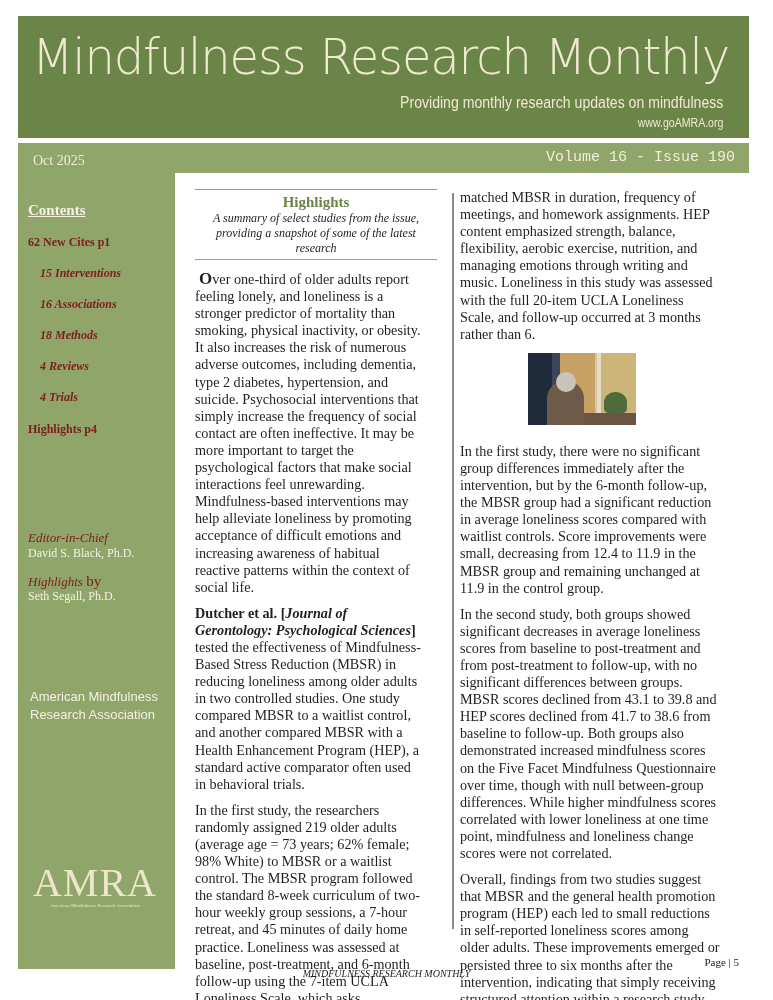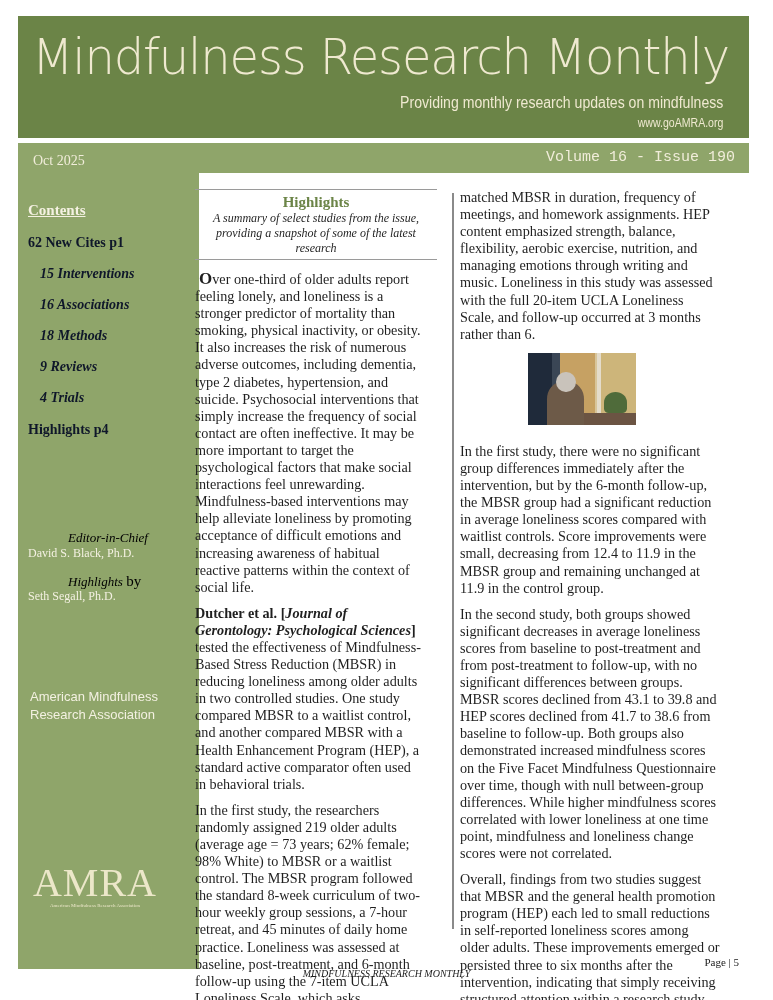--- a/index.html
+++ b/index.html
@@ -4,26 +4,26 @@
 <style>
   html,body{margin:0;padding:0;background:#ffffff;}
   body{width:773px;height:1000px;position:relative;overflow:hidden;font-family:"DejaVu Serif",serif;color:#1a1a1a;}
   .banner{position:absolute;left:18px;top:16px;width:731px;height:122px;background:#6b8447;}
   .banner-title{position:absolute;left:14px;top:12px;font-family:"DejaVu Sans",sans-serif;font-weight:300;font-size:50px;letter-spacing:-1.2px;color:#efe9d0;white-space:nowrap;transform:scaleX(0.96);transform-origin:left top;}
   .banner-tag{position:absolute;right:26px;top:78px;font-family:"Liberation Sans",sans-serif;font-size:16px;color:#efe9d0;transform:scaleX(0.88);transform-origin:right top;white-space:nowrap;}
   .banner-url{position:absolute;right:26px;top:100px;font-family:"Liberation Sans",sans-serif;font-size:12px;color:#efe9d0;transform:scaleX(0.88);transform-origin:right top;}
   .issue-bar{position:absolute;left:18px;top:143px;width:731px;height:30px;background:#8fa56a;}
   .issue-date{position:absolute;left:15px;top:10px;font-family:"Liberation Serif",serif;font-size:14px;color:#f1edda;}
   .issue-vol{position:absolute;right:14px;top:6px;font-family:Liberation Mono, monospace;font-size:15px;color:#f1edda;}
-  .sidebar{position:absolute;left:18px;top:173px;width:157px;height:796px;background:#8fa56a;padding-left:24px;}
+  .sidebar{position:absolute;left:18px;top:173px;width:157px;height:796px;background:#8fa56a;}
   .toc-heading{position:absolute;left:10px;top:29px;font-family:"Liberation Serif",serif;font-weight:bold;font-size:15px;color:#f4f1e2;text-decoration:underline;}
-  .toc-item{position:absolute;font-family:"Liberation Serif",serif;color:#0f172a;font-size:14px;}
+  .toc-item{position:absolute;font-family:"Liberation Serif",serif;color:#7f1d1d;font-size:12px;}
   .toc-main{left:10px;font-weight:bold;}
   .toc-sub{left:22px;font-style:italic;font-weight:bold;}
-  .editor-role{position:absolute;left:10px;font-family:"Liberation Serif",serif;font-style:italic;font-size:13px;color:#000000;margin-left:40px;}
+  .editor-role{position:absolute;left:10px;font-family:"Liberation Serif",serif;font-style:italic;font-size:13px;color:#7f1d1d;}
   .editor-name{position:absolute;left:10px;font-family:"Liberation Serif",serif;font-size:12px;color:#f4f1e2;}
   .assoc{position:absolute;left:12px;top:515px;font-family:"Liberation Sans",sans-serif;font-size:13px;line-height:18px;color:#f4f1e2;}
   .amra-logo{position:absolute;left:12px;top:690px;width:130px;text-align:center;}
   .amra-word{font-family:"Liberation Serif",serif;font-size:40px;color:#ece7c9;letter-spacing:1px;line-height:40px;}
   .amra-sub{font-family:"Liberation Serif",serif;font-size:5px;color:#ece7c9;}
   .main{position:absolute;left:175px;top:173px;width:574px;}
   .col{position:absolute;font-family:"Liberation Serif",serif;font-size:14.2px;line-height:17.1px;color:#1f1f1f;}
   .col p{margin:0 16px 9px 0;}
   .col-left{left:20px;top:16px;width:242px;}
   .col-right{left:285px;top:16px;width:276px;}
@@ -54,21 +54,21 @@
   <div class="issue-date">Oct 2025</div>
   <div class="issue-vol">Volume 16 - Issue 190</div>
 </div>
 
 <div class="sidebar">
   <div class="toc-heading">Contents</div>
   <div class="toc-item toc-main" style="top:62px">62 New Cites p1</div>
   <div class="toc-item toc-sub" style="top:93px">15 Interventions</div>
   <div class="toc-item toc-sub" style="top:124px">16 Associations</div>
   <div class="toc-item toc-sub" style="top:155px">18 Methods</div>
-  <div class="toc-item toc-sub" style="top:186px">9 Reviews</div>
+  <div class="toc-item toc-sub" style="top:186px">4 Reviews</div>
   <div class="toc-item toc-sub" style="top:217px">4 Trials</div>
   <div class="toc-item toc-main" style="top:249px">Highlights p4</div>
 
   <div class="editor-role" style="top:357px">Editor-in-Chief</div>
   <div class="editor-name" style="top:373px">David S. Black, Ph.D.</div>
   <div class="editor-role" style="top:400px">
     <span>Highlights</span>
     <span style="font-style:normal;font-size:15px">by</span>
   </div>
   <div class="editor-name" style="top:416px">Seth Segall, Ph.D.</div>

